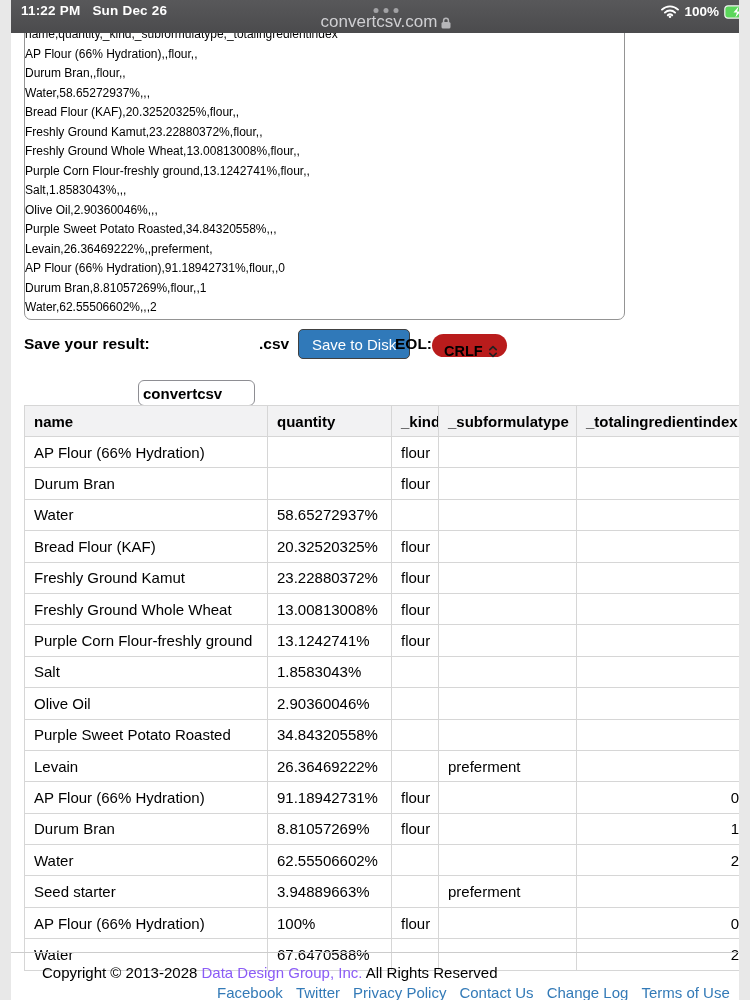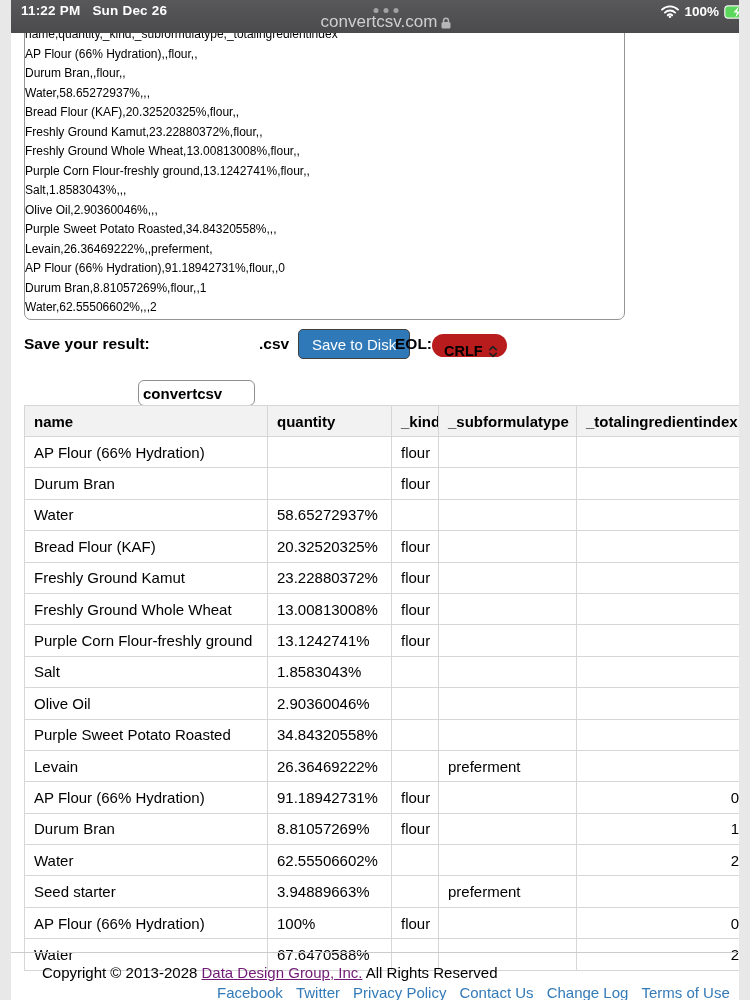--- a/index.html
+++ b/index.html
@@ -55,21 +55,21 @@
   .result-table th,.result-table td{
     border:1px solid #d6d6d6;font-size:15px;padding:0 0 0 9px;
     overflow:hidden;white-space:nowrap;
   }
   .result-table th{background:#f2f2f3;font-weight:700;height:30px;text-align:left;}
   .result-table td{height:30.4px;background:#fff;}
   .result-table td.c4{text-align:right;padding-right:9px;}
   
   .footer{position:absolute;left:0;top:952px;width:750px;height:48px;border-top:1px solid #cccccc;font-size:15px;}
   .copyright{position:absolute;left:31px;top:11px;white-space:nowrap;}
-  .copyright .co-link{color:#701a75;cursor:pointer;text-decoration:underline;}
+  .copyright .co-link{color:#8b5cf6;cursor:pointer;}
   .footer-links{position:absolute;left:206px;top:31px;display:flex;gap:13px;white-space:nowrap;}
   .footer-links span{color:#337ab7;cursor:pointer;}
 </style>
 </head>
 <body>
 
 <div class="screen">
 
   <div class="statusbar">
     <div class="sb-left">

